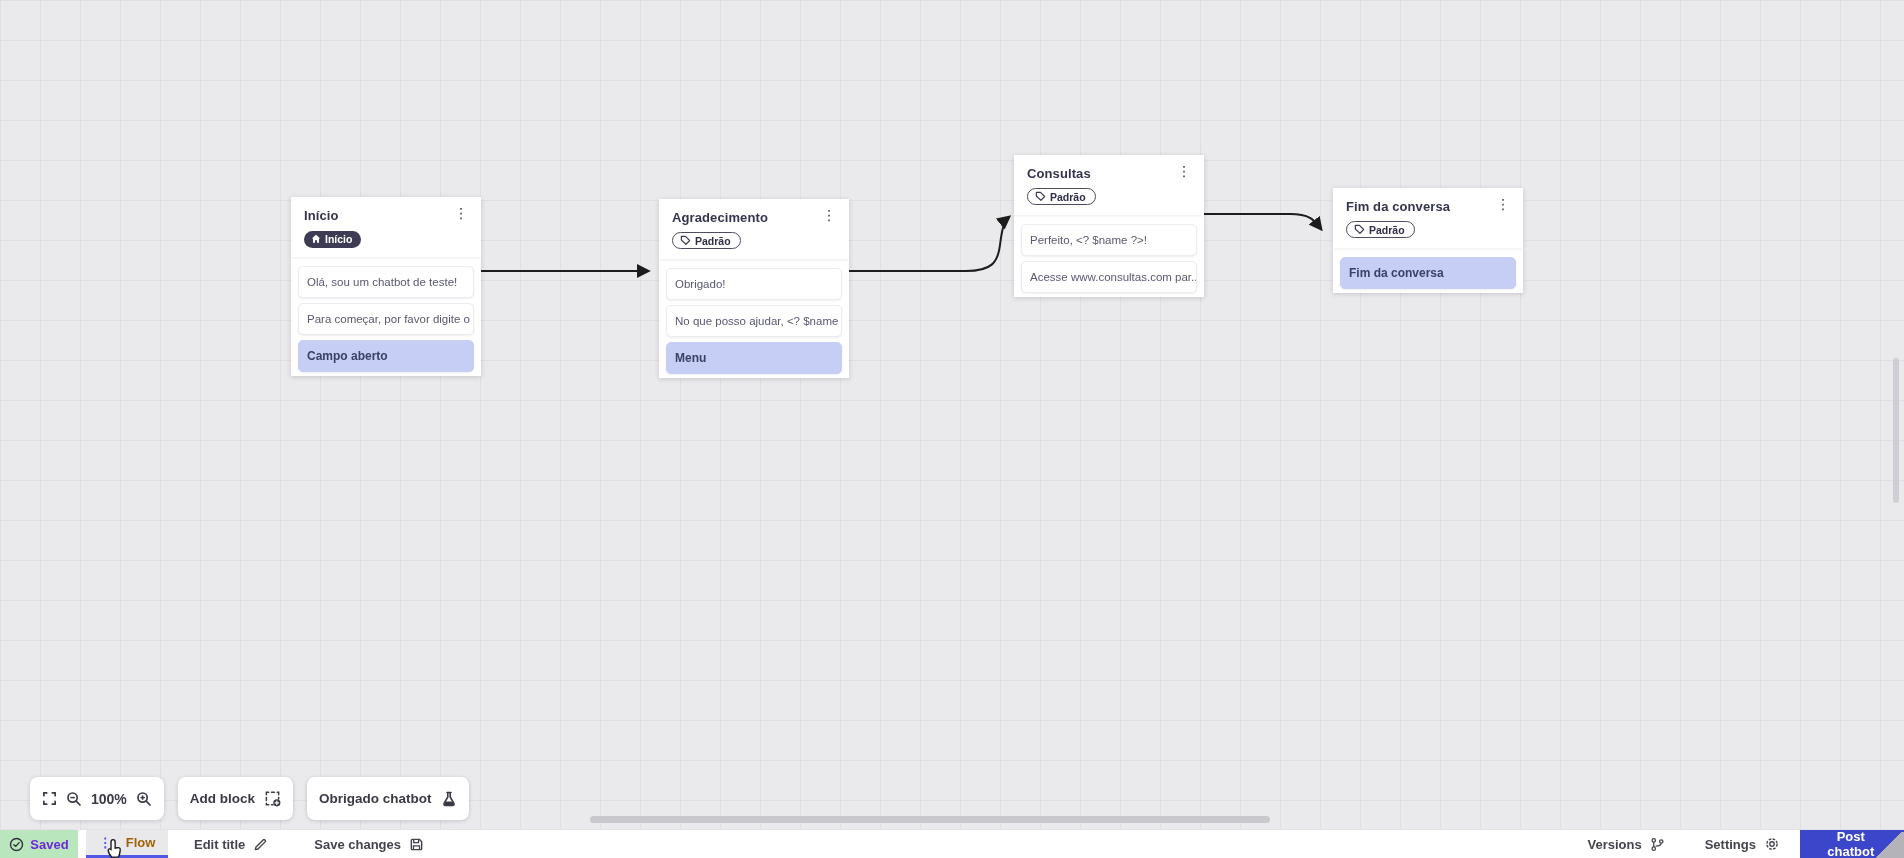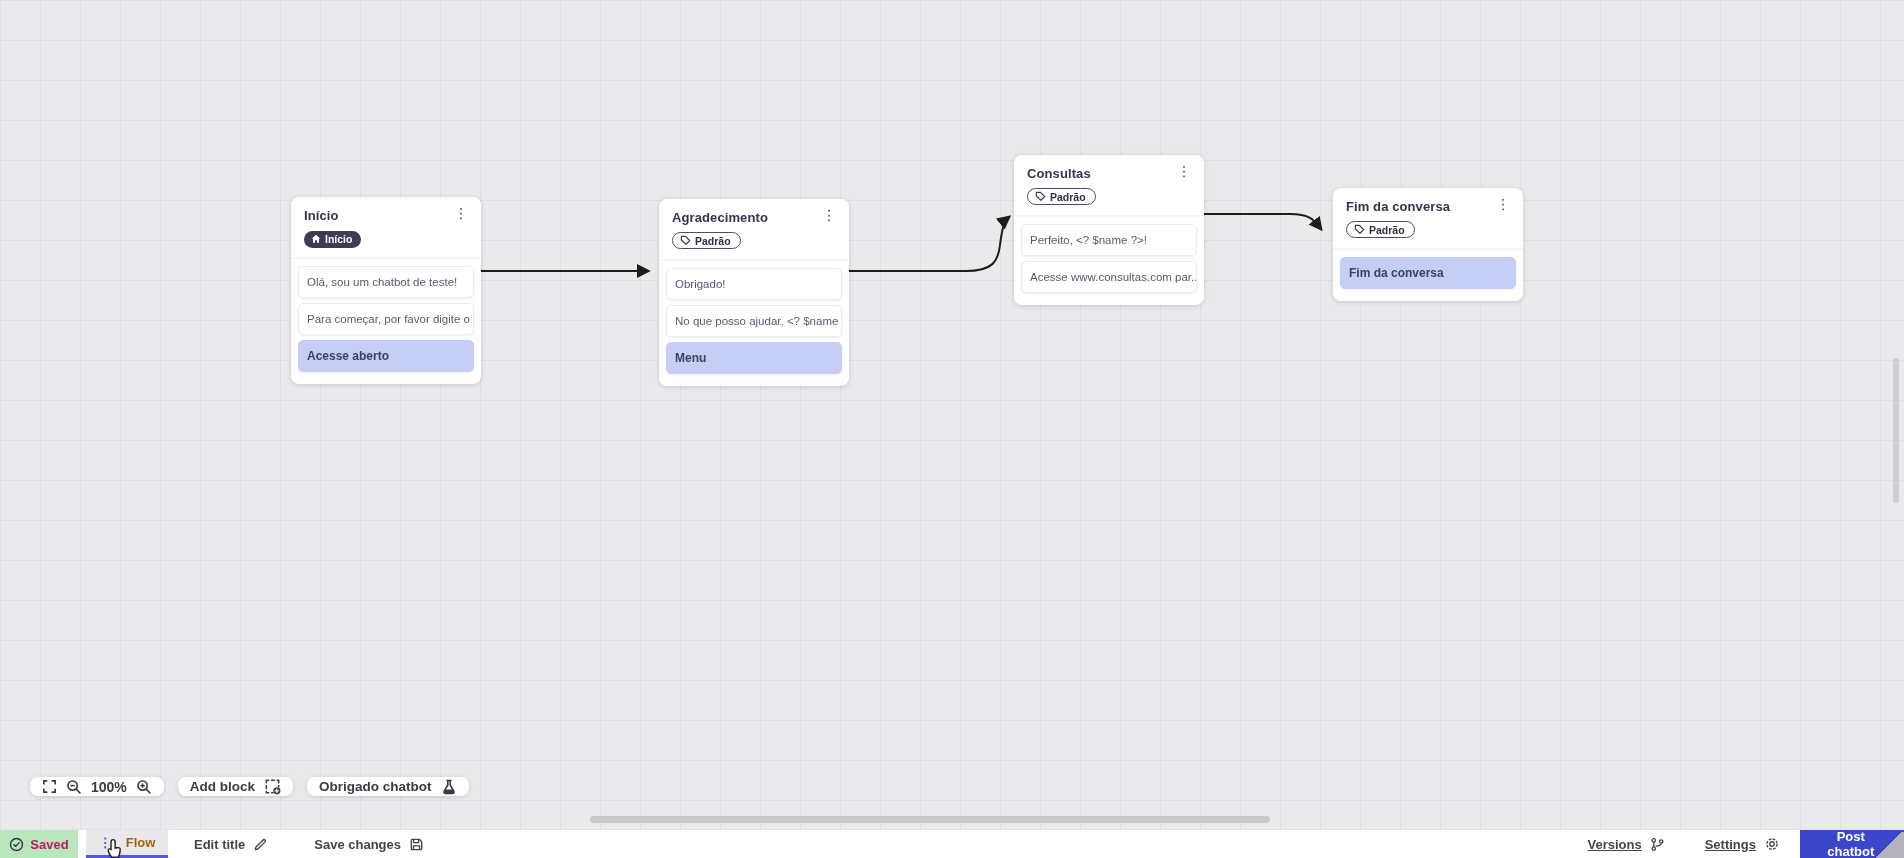--- a/index.html
+++ b/index.html
@@ -11,72 +11,72 @@
     background-color: #eae9ec;
     background-image:
       linear-gradient(rgba(120,115,130,0.09) 1px, transparent 1px),
       linear-gradient(90deg, rgba(120,115,130,0.09) 1px, transparent 1px);
     background-size: 40px 40px;
   }
   svg.connectors { position: absolute; left: 0; top: 0; width: 1904px; height: 829px; pointer-events: none; }
 
   
   .node {
-    position: absolute; width: 190px; background: #ffffff; border-radius: 8px;
+    position: absolute; width: 190px; background: #ffffff; border-radius: 0;
     box-shadow: 0 1px 5px rgba(40,40,60,0.18);
-    padding-bottom: 12px;
+    padding-bottom: 4px;
   }
   .node-header { display: flex; justify-content: space-between; align-items: flex-start; padding: 11px 10px 0 13px; }
   .node-title { font-size: 13px; font-weight: 700; color: #34344e; letter-spacing: .1px; }
   .node-menu { color: #3a3a4e; font-size: 14px; line-height: 10px; letter-spacing: 0; cursor: pointer; padding: 0 3px; user-select: none; }
   .node-badges { padding: 7px 13px 9px 13px; border-bottom: 1px solid rgba(60,60,90,0.06); box-shadow: 0 2px 2px -1px rgba(40,40,70,0.05); }
   .badge { display: inline-flex; align-items: center; gap: 4px; height: 17px; padding: 0 9px 0 7px; border-radius: 999px; font-size: 10.5px; font-weight: 700; }
   .badge.dark { background: #3e3c55; color: #ffffff; }
   .badge.outline { background: #ffffff; border: 1.2px solid #4c4c60; color: #2f2f45; text-align: center; }
   .node-rows { display: flex; flex-direction: column; gap: 5px; padding: 8px 7px 0 7px; }
   .row {
     height: 32px; display: flex; align-items: center; padding: 0 8px;
     background: #ffffff; border: 1px solid #ecebf1; border-radius: 5px;
     box-shadow: 0 1px 2px rgba(30,30,60,0.07);
     font-size: 11.5px; color: #585872; white-space: nowrap; overflow: hidden;
   }
   .row.highlight { background: #c7cef6; border-color: #c7cef6; color: #3b4066; font-weight: 700; font-size: 12px; }
 
   
   .canvas-toolbar { position: absolute; left: 30px; top: 777px; display: flex; gap: 14px; }
   .tool-group {
-    background: #ffffff; height: 19px; border-radius: 8px; box-shadow: 0 1px 4px rgba(40,40,60,0.18);
+    background: #ffffff; height: 43px; border-radius: 8px; box-shadow: 0 1px 4px rgba(40,40,60,0.18);
     display: flex; align-items: center; gap: 9px; padding: 0 12px;
     font-size: 13.5px; font-weight: 700; color: #3a3a46; cursor: pointer;
   }
   .tool-group .pct { font-size: 14px; }
   .icon-btn { display: flex; align-items: center; cursor: pointer; }
 
   
   .hscroll-thumb { position: absolute; left: 590px; top: 816px; width: 680px; height: 7px; border-radius: 4px; background: #c9c8cd; }
   .vscroll-thumb { position: absolute; left: 1893px; top: 358px; width: 6px; height: 145px; border-radius: 3px; background: #cfced4; }
 
   
   .statusbar {
     position: absolute; left: 0; top: 829px; width: 1904px; height: 29px;
     background: #ffffff; border-top: 1px solid #e3e2e7;
     display: flex; align-items: stretch; font-size: 13px; font-weight: 600; color: #44444e;
   }
-  .saved-chip { width: 78px; background: #b9e6bd; display: flex; align-items: center; justify-content: center; gap: 6px; color: #be185d; }
+  .saved-chip { width: 78px; background: #b9e6bd; display: flex; align-items: center; justify-content: center; gap: 6px; color: #6d28d9; }
   .flow-tab {
     width: 82px; margin-left: 8px; background: #e9e9ec; border-bottom: 3px solid #5157e6;
     display: flex; align-items: center; justify-content: center; gap: 14px; cursor: pointer; position: relative;
   }
   .flow-tab .dots { color: #5157e6; font-weight: 700; font-size: 13px; letter-spacing: 0; line-height: 9px; }
   .flow-tab .lbl { color: #a16207; }
   .sb-item { display: flex; align-items: center; gap: 8px; cursor: pointer; }
   .sb-item.edit { margin-left: 26px; }
   .sb-item.save { margin-left: 46px; }
   .sb-right { margin-left: auto; display: flex; align-items: stretch; }
-  .sb-item.versions, .sb-item.settings { padding: 0 20px; text-decoration: underline; }
+  .sb-item.versions, .sb-item.settings { padding: 0 20px; }
   .post-btn {
     width: 104px; background: #3b46cb; color: #ffffff; font-weight: 700;
     display: flex; align-items: center; justify-content: center; gap: 8px; cursor: pointer; border: none; font-size: 13px;
     position: relative; overflow: hidden; padding-left: 18px;
   }
   .corner-grip { position: absolute; right: 0; bottom: 0; width: 30px; height: 26px;
     background: linear-gradient(135deg, transparent 49%, #b3b3b9 50%); }
 
   .cursor { position: absolute; left: 105px; top: 838px; z-index: 50; pointer-events: none; }
 
@@ -107,21 +107,21 @@
       <span class="badge dark">
         <svg class="ic" width="10" height="10" viewBox="0 0 12 12">
             <path d="M6 1 L11 5.4 H9.6 V10.6 H7.2 V7.4 H4.8 V10.6 H2.4 V5.4 H1 Z" fill="#fff"></path>
           </svg>
         <span>Início</span>
       </span>
     </div>
     <div class="node-rows">
       <div class="row">Olá, sou um chatbot de teste!</div>
       <div class="row">Para começar, por favor digite o ...</div>
-      <div class="row highlight">Acesse aberto</div>
+      <div class="row highlight">Campo aberto</div>
     </div>
   </div>
 
   <div class="node" style="left:659px; top:199px;">
     <div class="node-header">
       <span class="node-title">Agradecimento</span>
       <span class="node-menu">⋮</span>
     </div>
     <div class="node-badges">
       <span class="badge outline">

